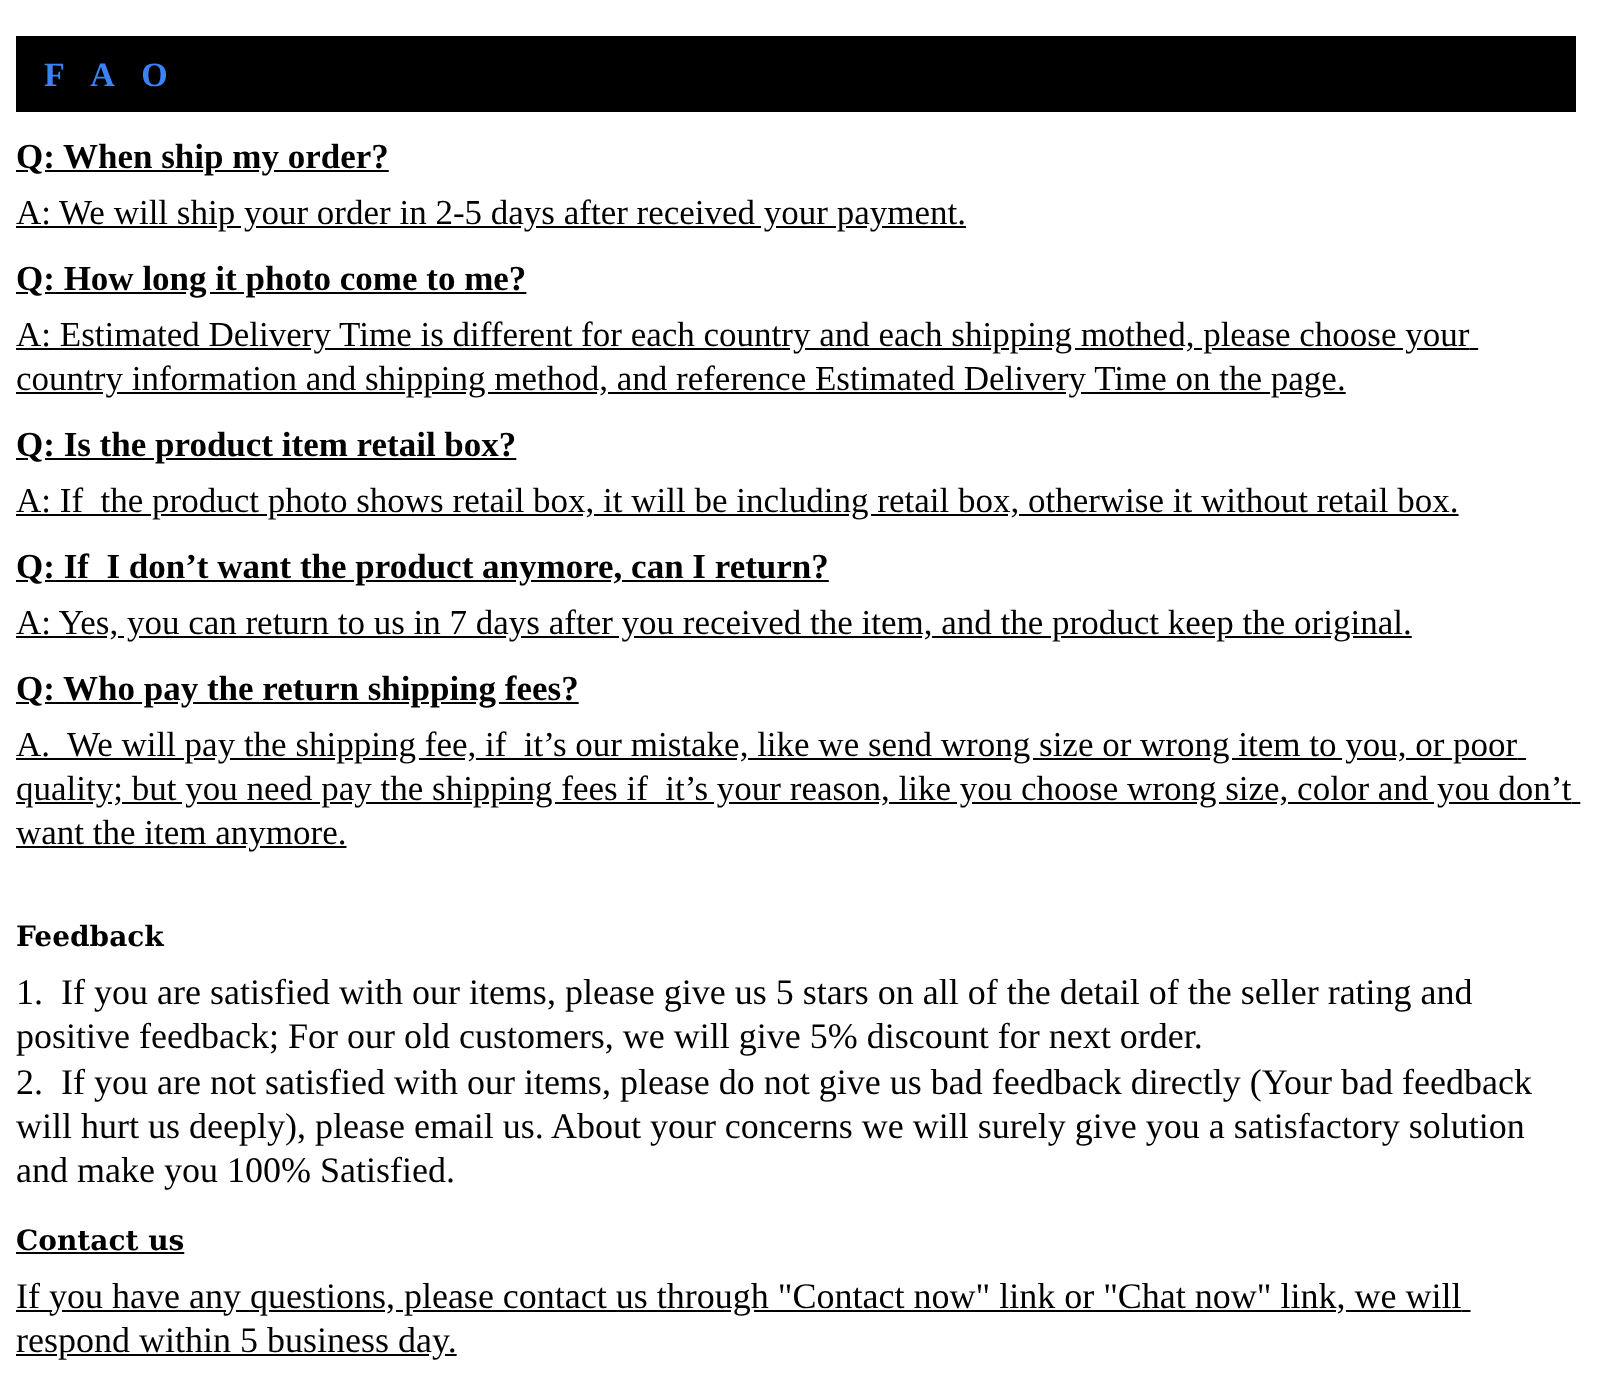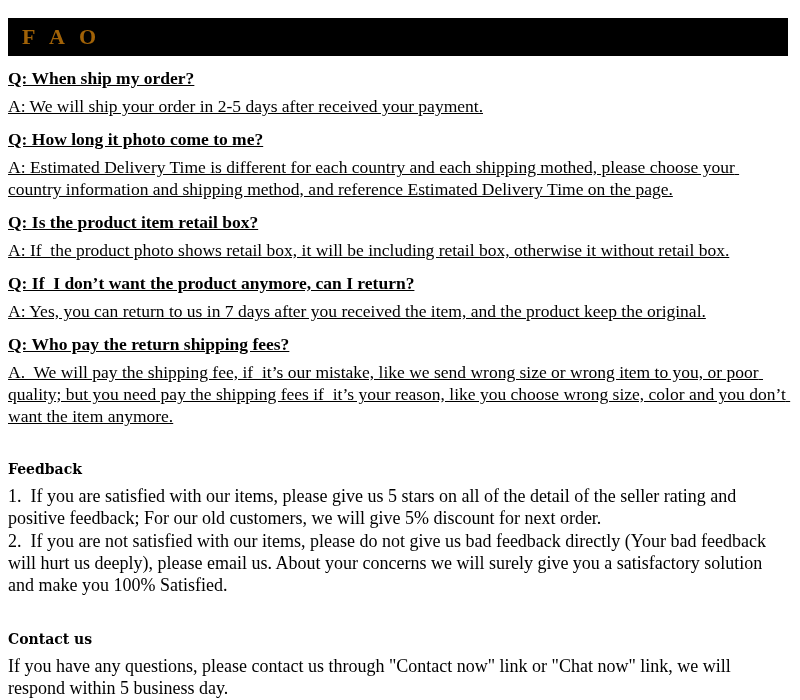--- a/index.html
+++ b/index.html
@@ -27,24 +27,24 @@
   .banner {
     margin: 18px 2px 0 0;
     height: 38px;
     background: #000000;
     display: flex;
     align-items: center;
     padding-left: 14px;
     box-sizing: border-box;
   }
   .banner-title {
-    color: #a16207;
+    color: #3b82f6;
     font-family: "Liberation Serif", "DejaVu Serif", serif;
     font-weight: bold;
-    font-size: 22px;
+    font-size: 17px;
     letter-spacing: 5px;
     line-height: 1;
   }
 
   
   .faq {
     margin-top: 9px;
   }
   .faq-item {
     margin: 0;
@@ -83,21 +83,21 @@
   }
   .section-body {
     font-family: "Liberation Serif", "DejaVu Serif", serif;
     font-size: 18px;
     line-height: 1.24;
     margin: 0;
     padding: 4px 0 0 0;
     white-space: pre-wrap;
   }
   #feedback-section { margin-top: 25px; }
-  #contact-section  { margin-top: 34px; }
+  #contact-section  { margin-top: 16px; text-decoration: underline; }
 </style>
 </head>
 <body>
 
 <div class="page">
 
   <div class="banner">
     <span class="banner-title">F A O</span>
   </div>
 

